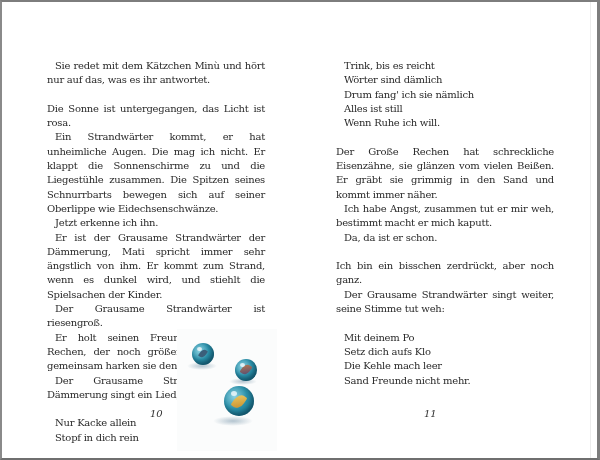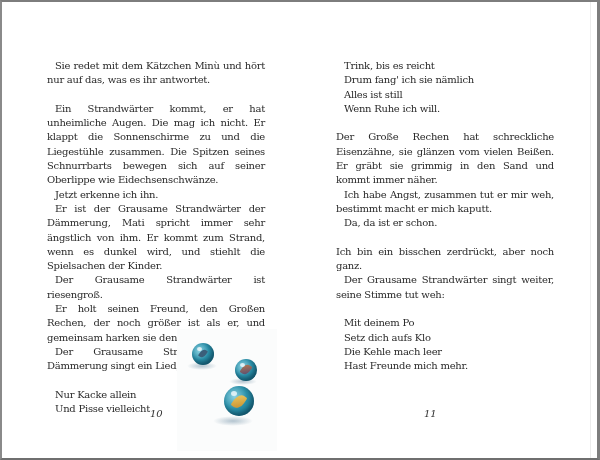--- a/index.html
+++ b/index.html
@@ -72,30 +72,31 @@
 </head>
 <body>
 
 <div class="spread">
   <div class="gutter-line"></div>
 
   <div class="page left">
     <div class="text">
       <p class="p indent">Sie redet mit dem Kätzchen Minù und hört nur auf das, was es ihr antwortet.</p>
       <div class="gap"></div>
+      <p class="p">Die Sonne ist untergegangen, das Licht ist rosa.</p>
       <p class="p indent">Ein Strandwärter kommt, er hat unheimliche Augen. Die mag ich nicht. Er klappt die Sonnenschirme zu und die Liegestühle zusammen. Die Spitzen seines Schnurrbarts bewegen sich auf seiner Oberlippe wie Eidechsenschwänze.</p>
       <p class="p indent">Jetzt erkenne ich ihn.</p>
       <p class="p indent">Er ist der Grausame Strandwärter der Dämmerung, Mati spricht immer sehr ängstlich von ihm. Er kommt zum Strand, wenn es dunkel wird, und stiehlt die Spielsachen der Kinder.</p>
       <p class="p indent">Der Grausame Strandwärter ist riesengroß.</p>
       <p class="p indent">Er holt seinen Freund, den Großen Rechen, der noch größer ist als er, und gemeinsam harken sie den Sand.</p>
       <p class="p indent">Der Grausame Strandwärter der Dämmerung singt ein Lied, das geht so:</p>
       <div class="gap"></div>
       <div class="verse">
         <span class="verse-line">Nur Kacke allein</span>
-        <span class="verse-line">Und Pisse vielleicht</span>
+        <span class="verse-line">Stopf in dich rein</span>
       </div>
     </div>
 
     <div class="illustration">
 
       <div class="shadow" style="left:10px;top:33px;width:30px;height:8px;"></div>
       <div class="marble" style="left:15px;top:14px;width:22px;height:22px;background:radial-gradient(circle at 35% 35%, #8fd4e4 0%, #2a8fa8 45%, #165e74 100%);">
         <div class="swirl" style="left:8px;top:6px;width:6px;height:9px;background:#3b5f7a;"></div>
         <div class="hl" style="left:5px;top:4px;width:5px;height:4px;"></div>
       </div>
@@ -113,34 +114,35 @@
       </div>
     </div>
 
     <div class="pagenum">10</div>
   </div>
 
   <div class="page right">
     <div class="text">
       <div class="verse">
         <span class="verse-line">Trink, bis es reicht</span>
+        <span class="verse-line">Wörter sind dämlich</span>
         <span class="verse-line">Drum fang' ich sie nämlich</span>
         <span class="verse-line">Alles ist still</span>
         <span class="verse-line">Wenn Ruhe ich will.</span>
       </div>
       <div class="gap"></div>
       <p class="p">Der Große Rechen hat schreckliche Eisenzähne, sie glänzen vom vielen Beißen. Er gräbt sie grimmig in den Sand und kommt immer näher.</p>
       <p class="p indent">Ich habe Angst, zusammen tut er mir weh, bestimmt macht er mich kaputt.</p>
       <p class="p indent">Da, da ist er schon.</p>
       <div class="gap"></div>
       <p class="p">Ich bin ein bisschen zerdrückt, aber noch ganz.</p>
       <p class="p indent">Der Grausame Strandwärter singt weiter, seine Stimme tut weh:</p>
       <div class="gap"></div>
       <div class="verse">
         <span class="verse-line">Mit deinem Po</span>
         <span class="verse-line">Setz dich aufs Klo</span>
         <span class="verse-line">Die Kehle mach leer</span>
-        <span class="verse-line">Hast Freunde mich mehr.</span>
+        <span class="verse-line">Sand Freunde nicht mehr.</span>
       </div>
     </div>
     <div class="pagenum">11</div>
   </div>
 </div>
 
 </body></html>

